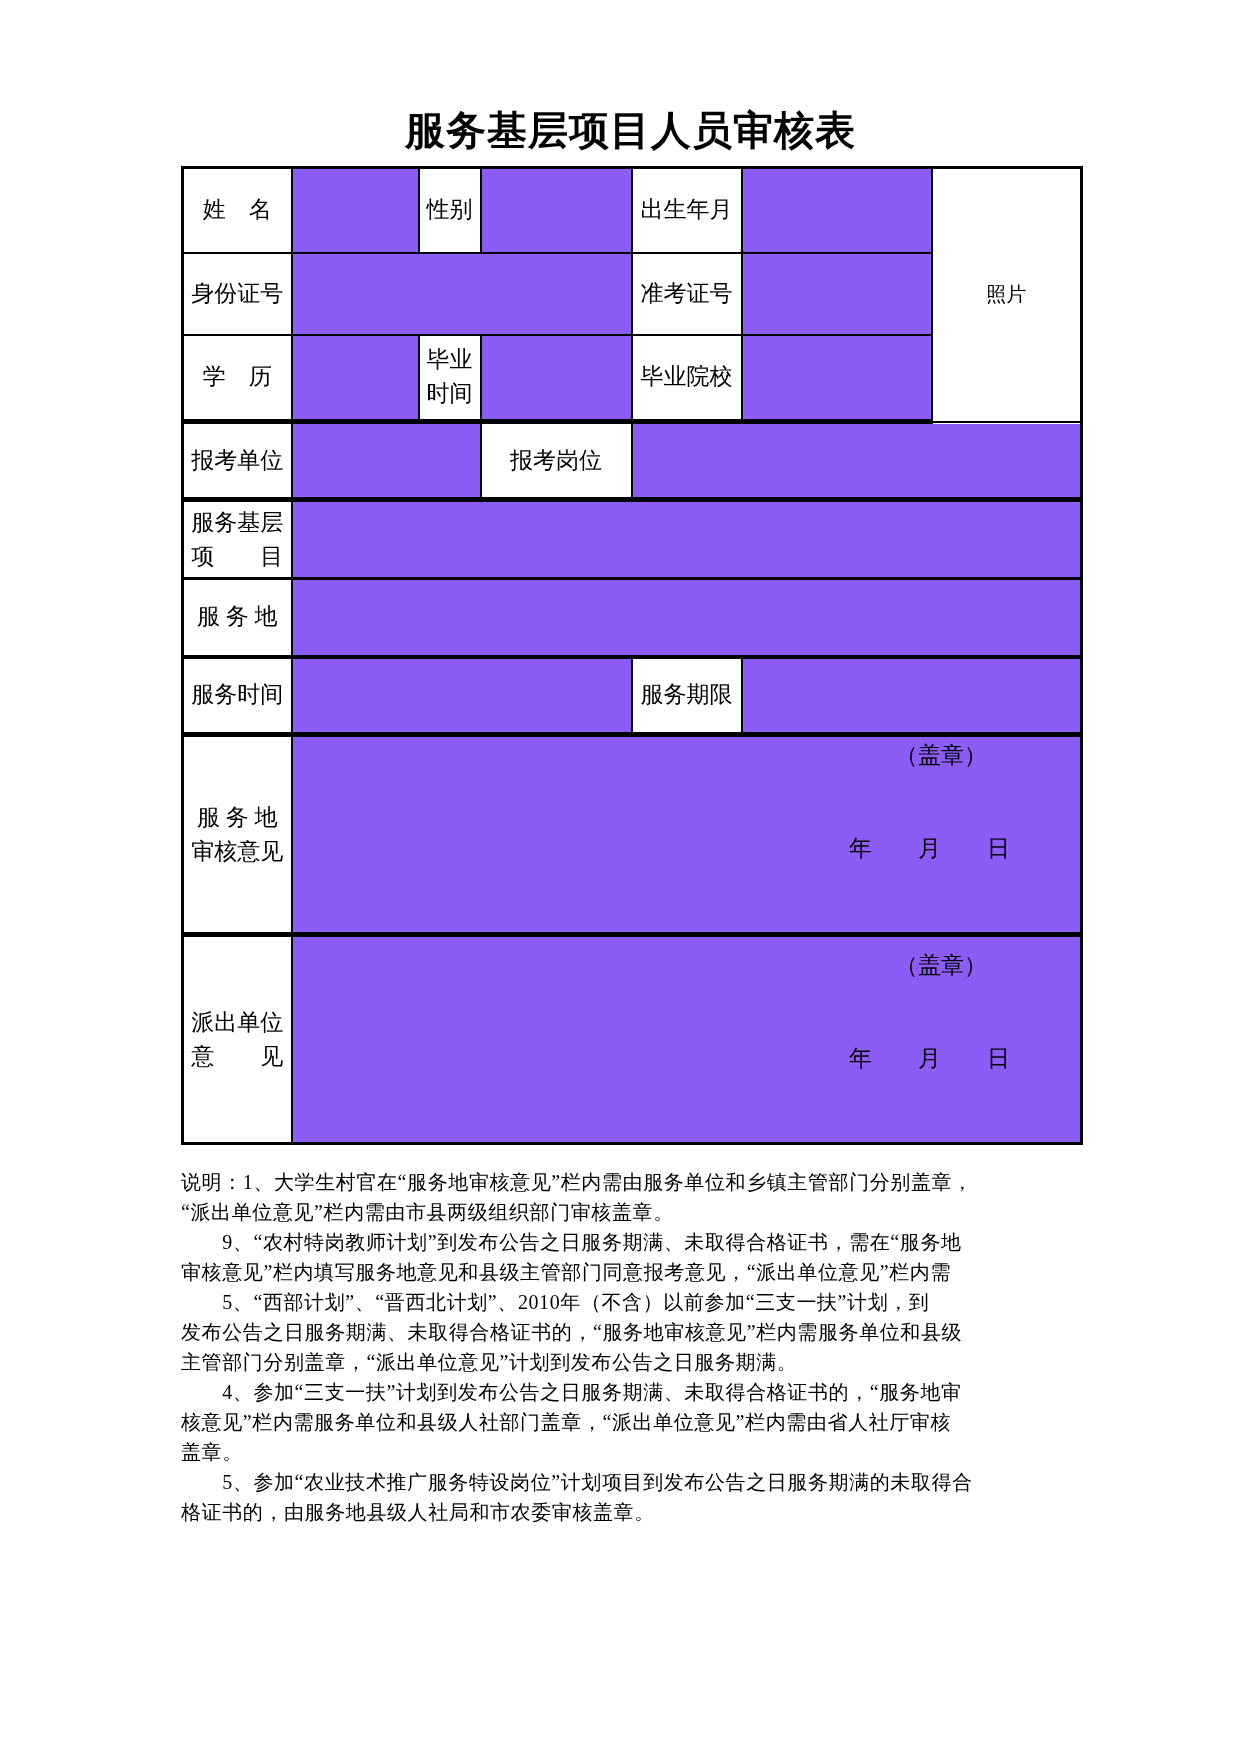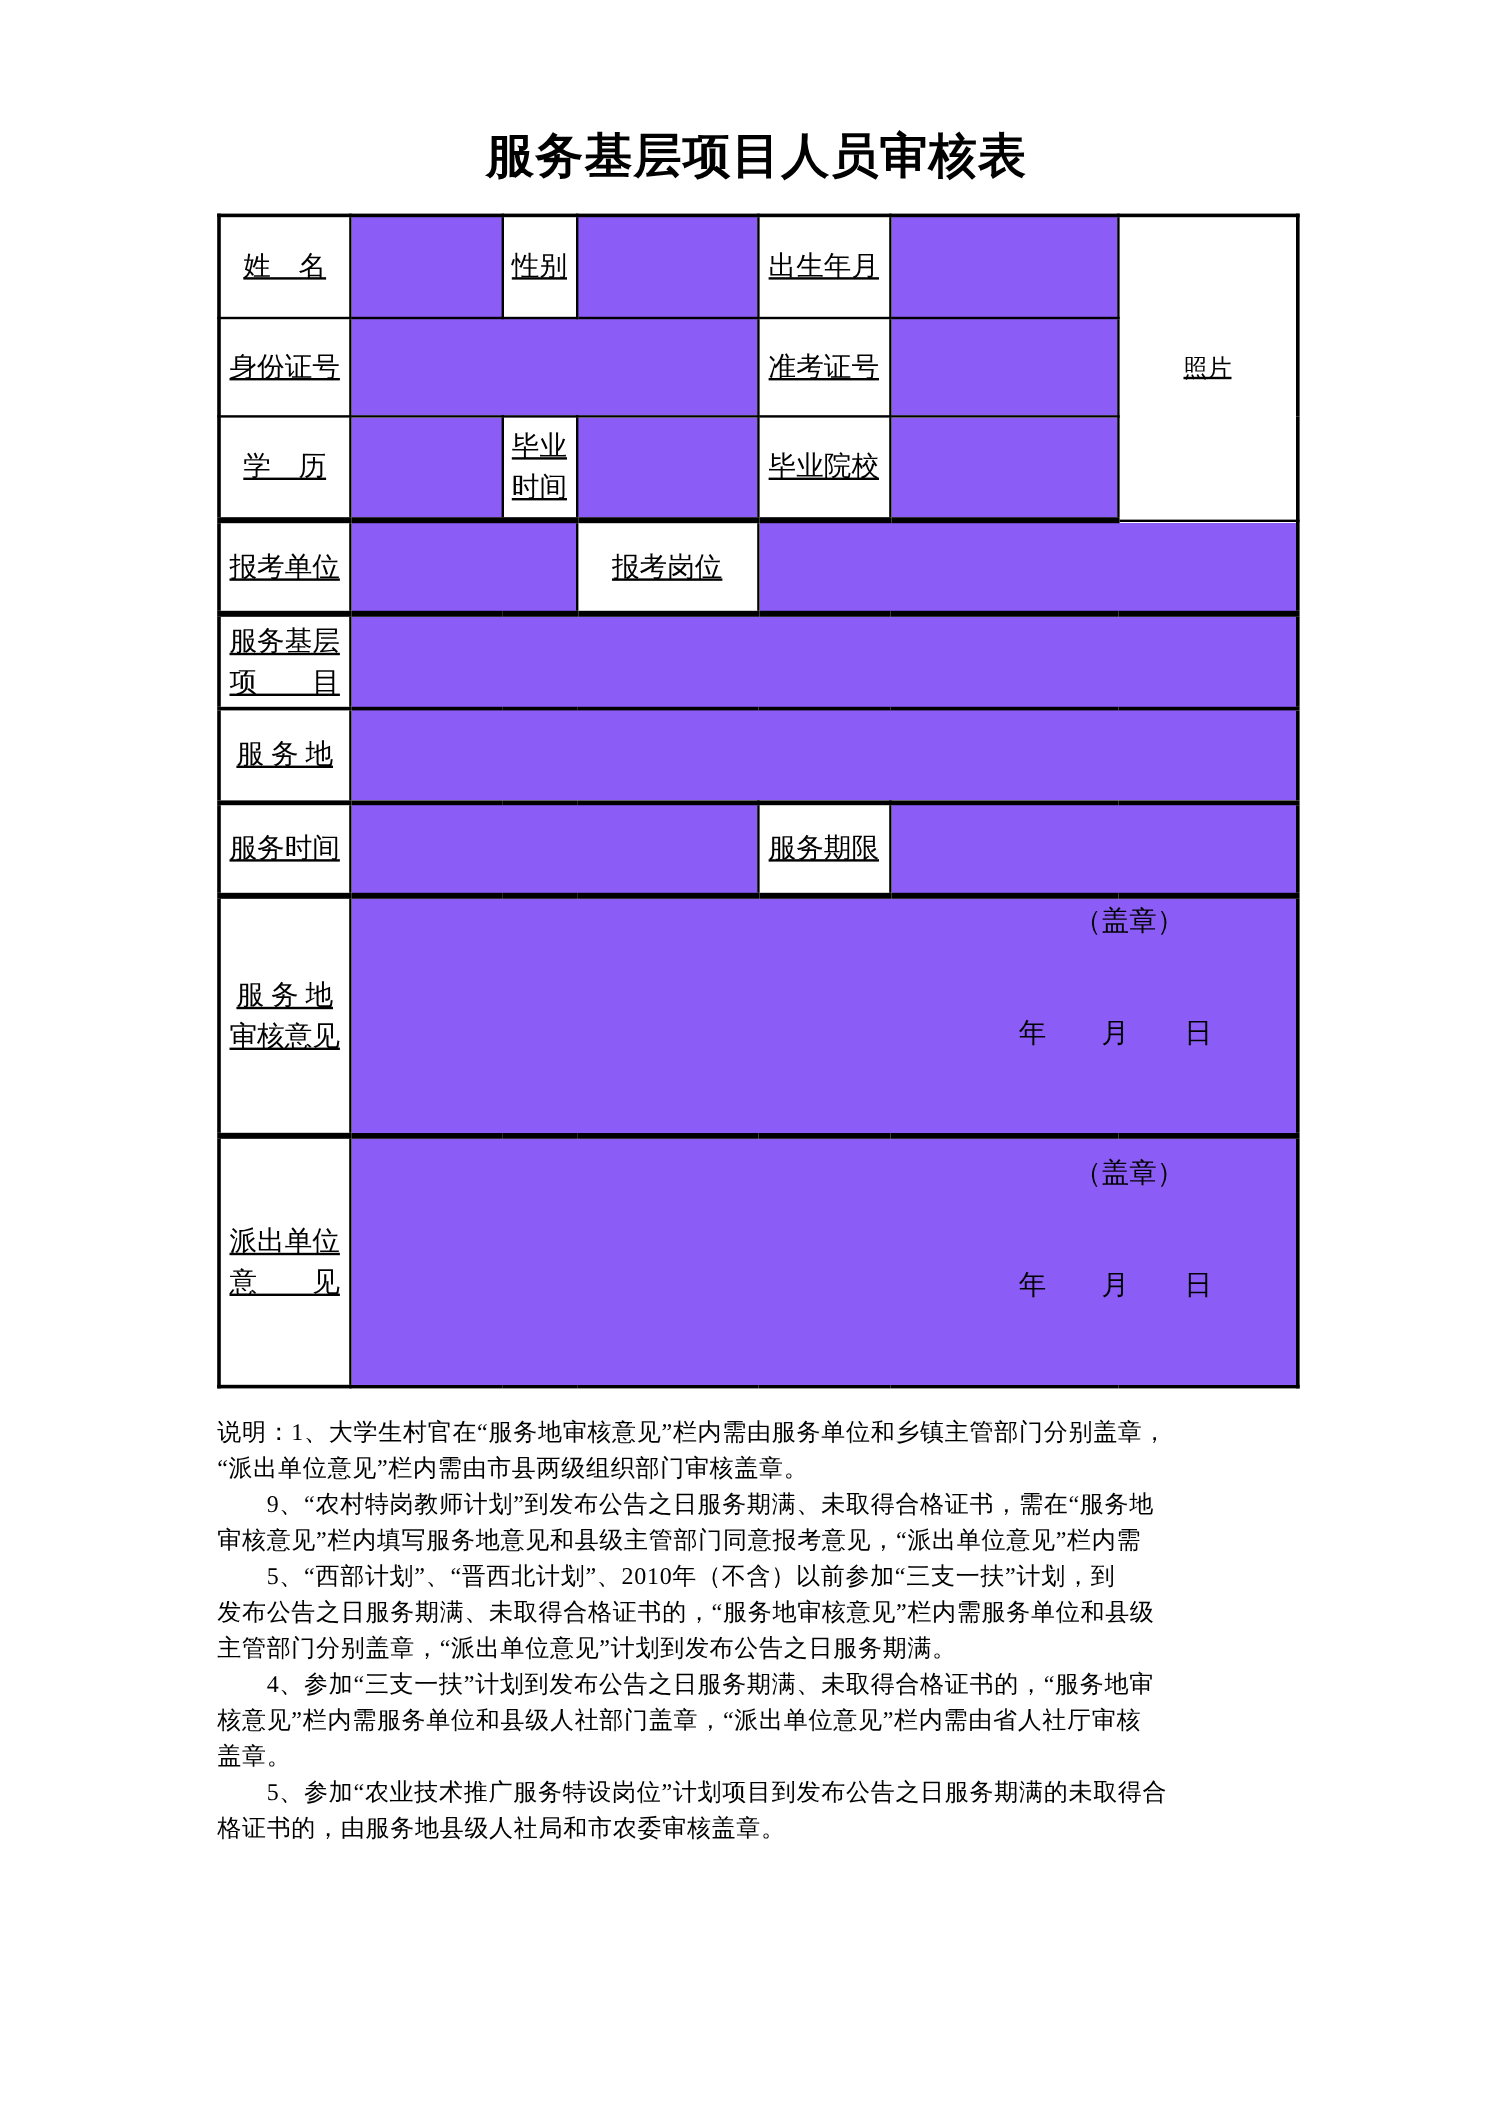--- a/index.html
+++ b/index.html
@@ -15,35 +15,34 @@
     width: 1241px; height: 1754px;
     background: #fff;
   }
   .content {
     position: absolute;
     left: 181px; top: 0;
     width: 899px;
   }
   h1.title {
     margin-top: 106px;
-    margin-bottom: 24px;
+    margin-bottom: 12px;
     text-align: center;
     font-family: "Liberation Sans", "DejaVu Sans", sans-serif;
     font-weight: bold;
     font-size: 40px;
     line-height: 48px;
     letter-spacing: 1px;
     color: #000;
   }
   table.form {
     table-layout: fixed;
     width: 899px;
     border-collapse: collapse;
     border: 3px solid #000;
-    text-decoration: underline;
   }
   td {
     border: 2px solid #000;
     font-size: 23px;
     vertical-align: middle;
     overflow: hidden;
   }
   td.lbl {
     text-align: center;
     white-space: pre-line;

